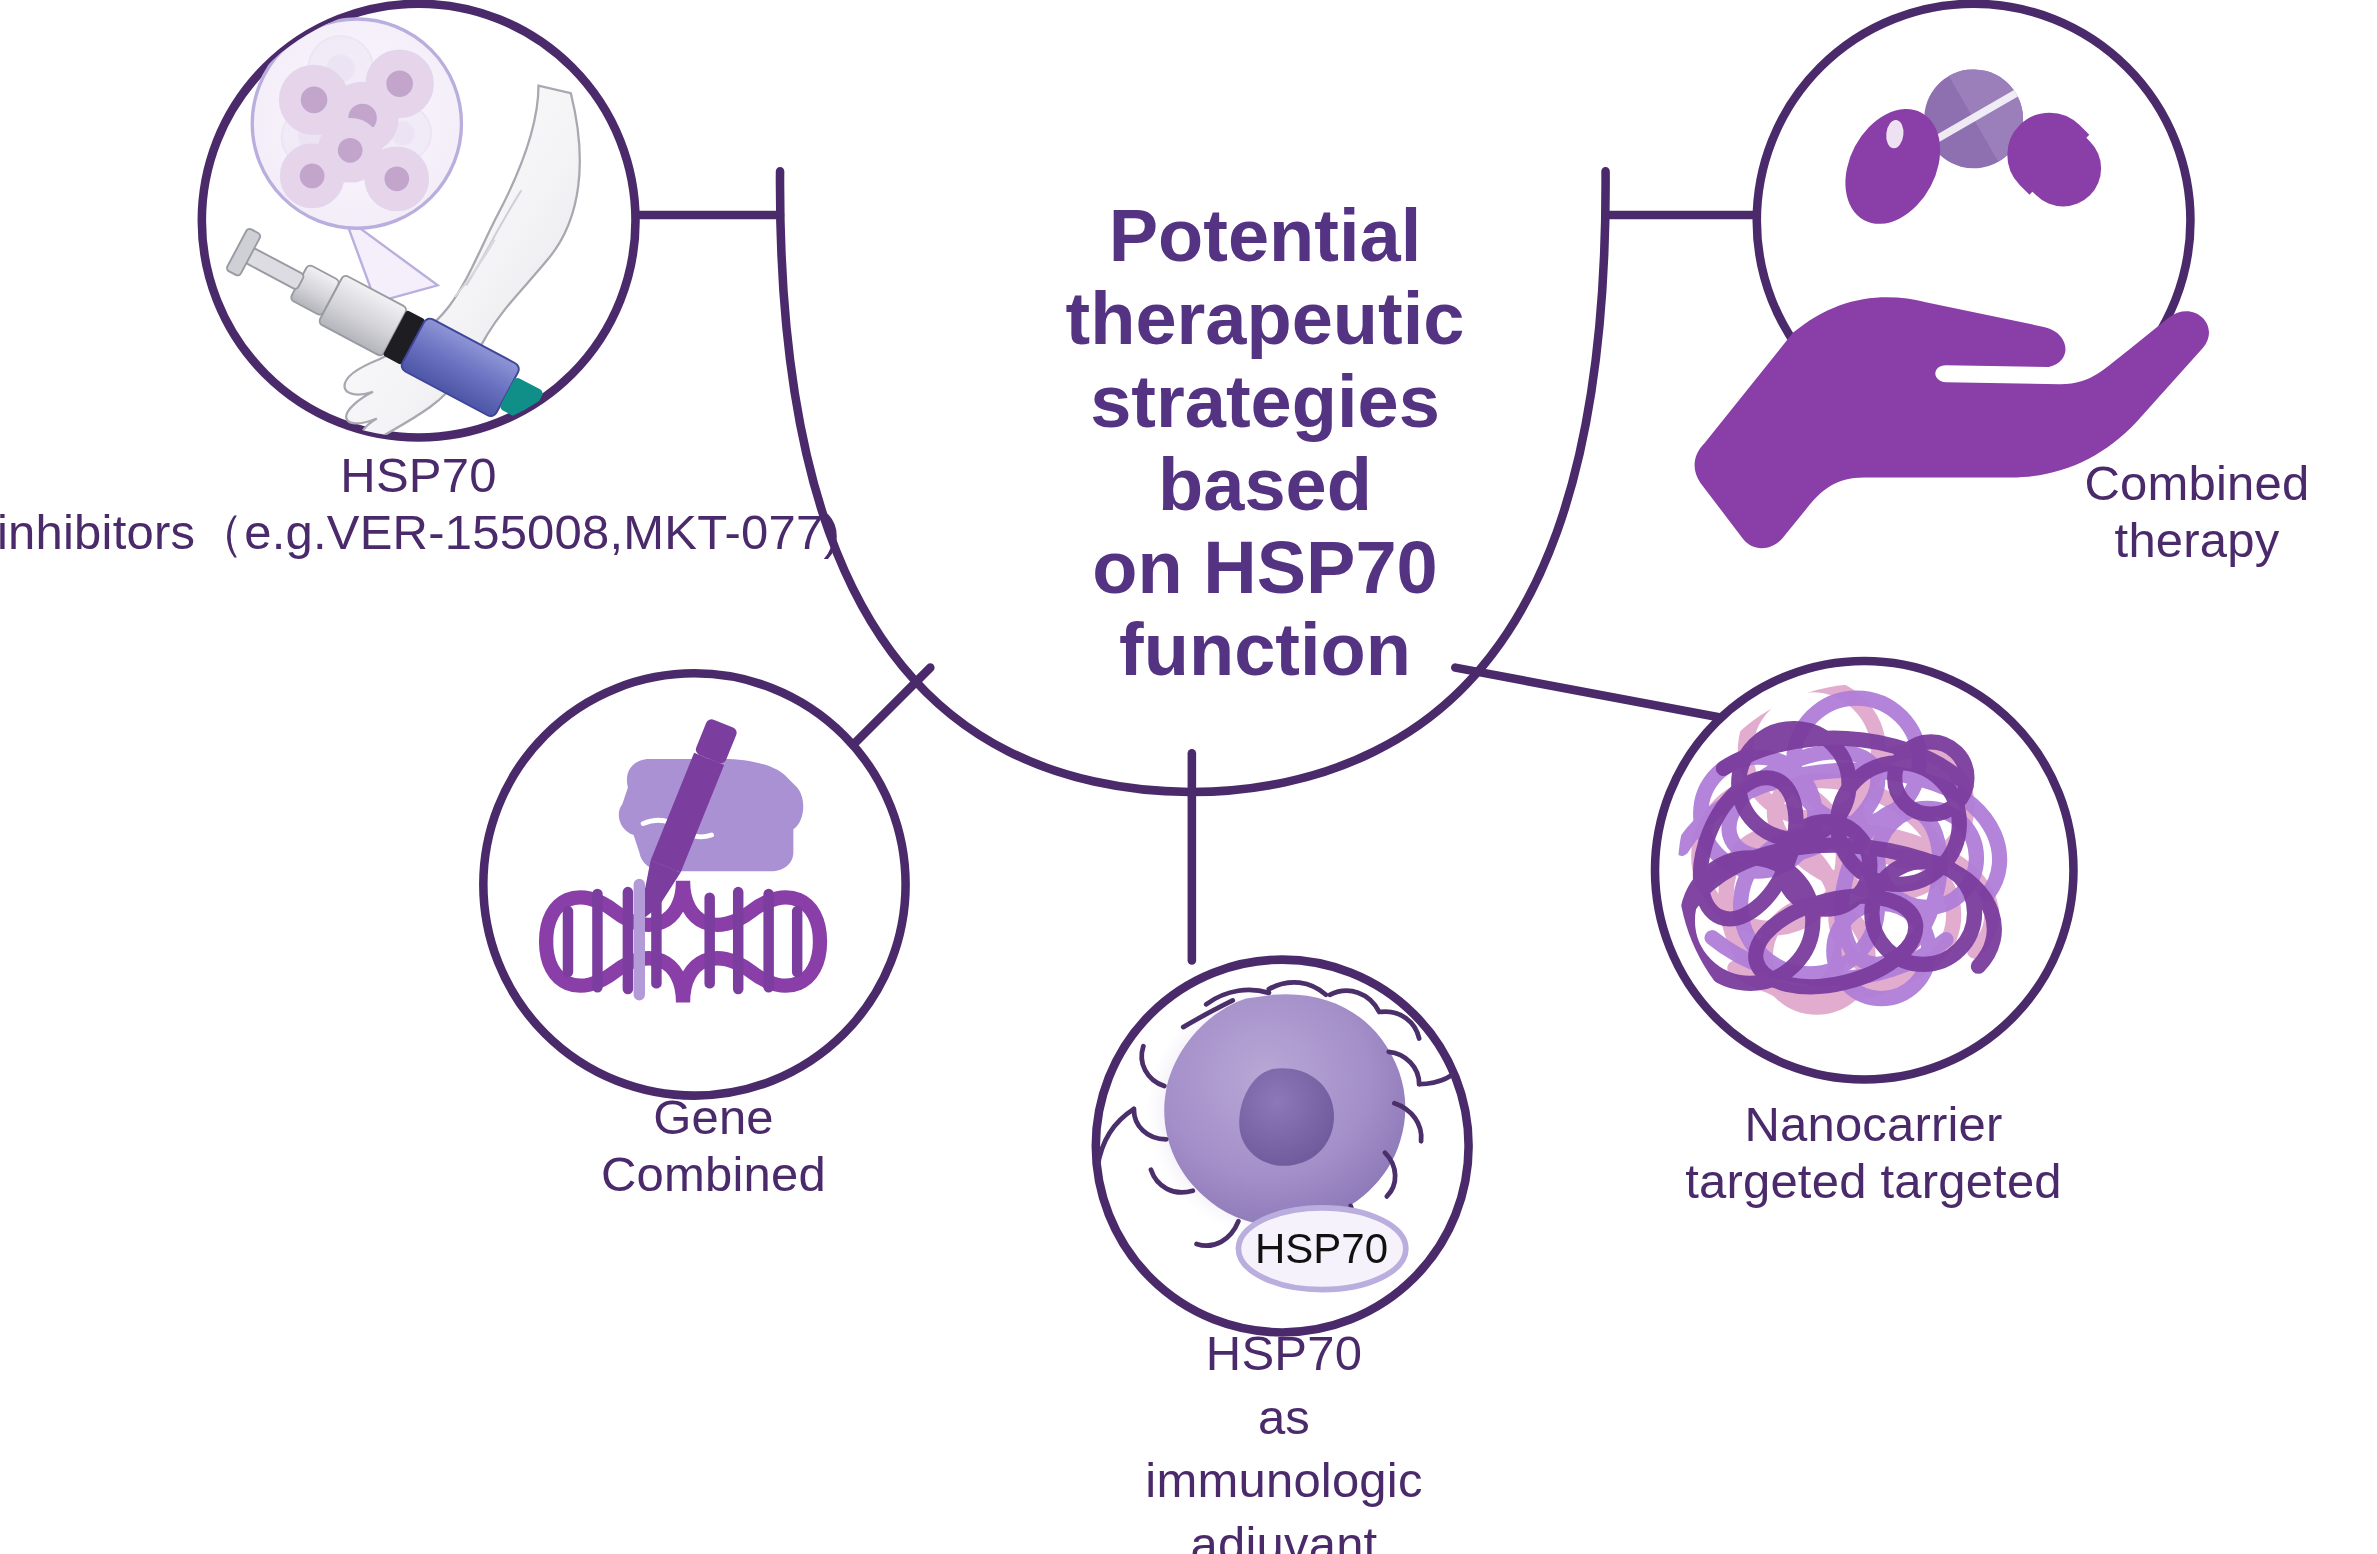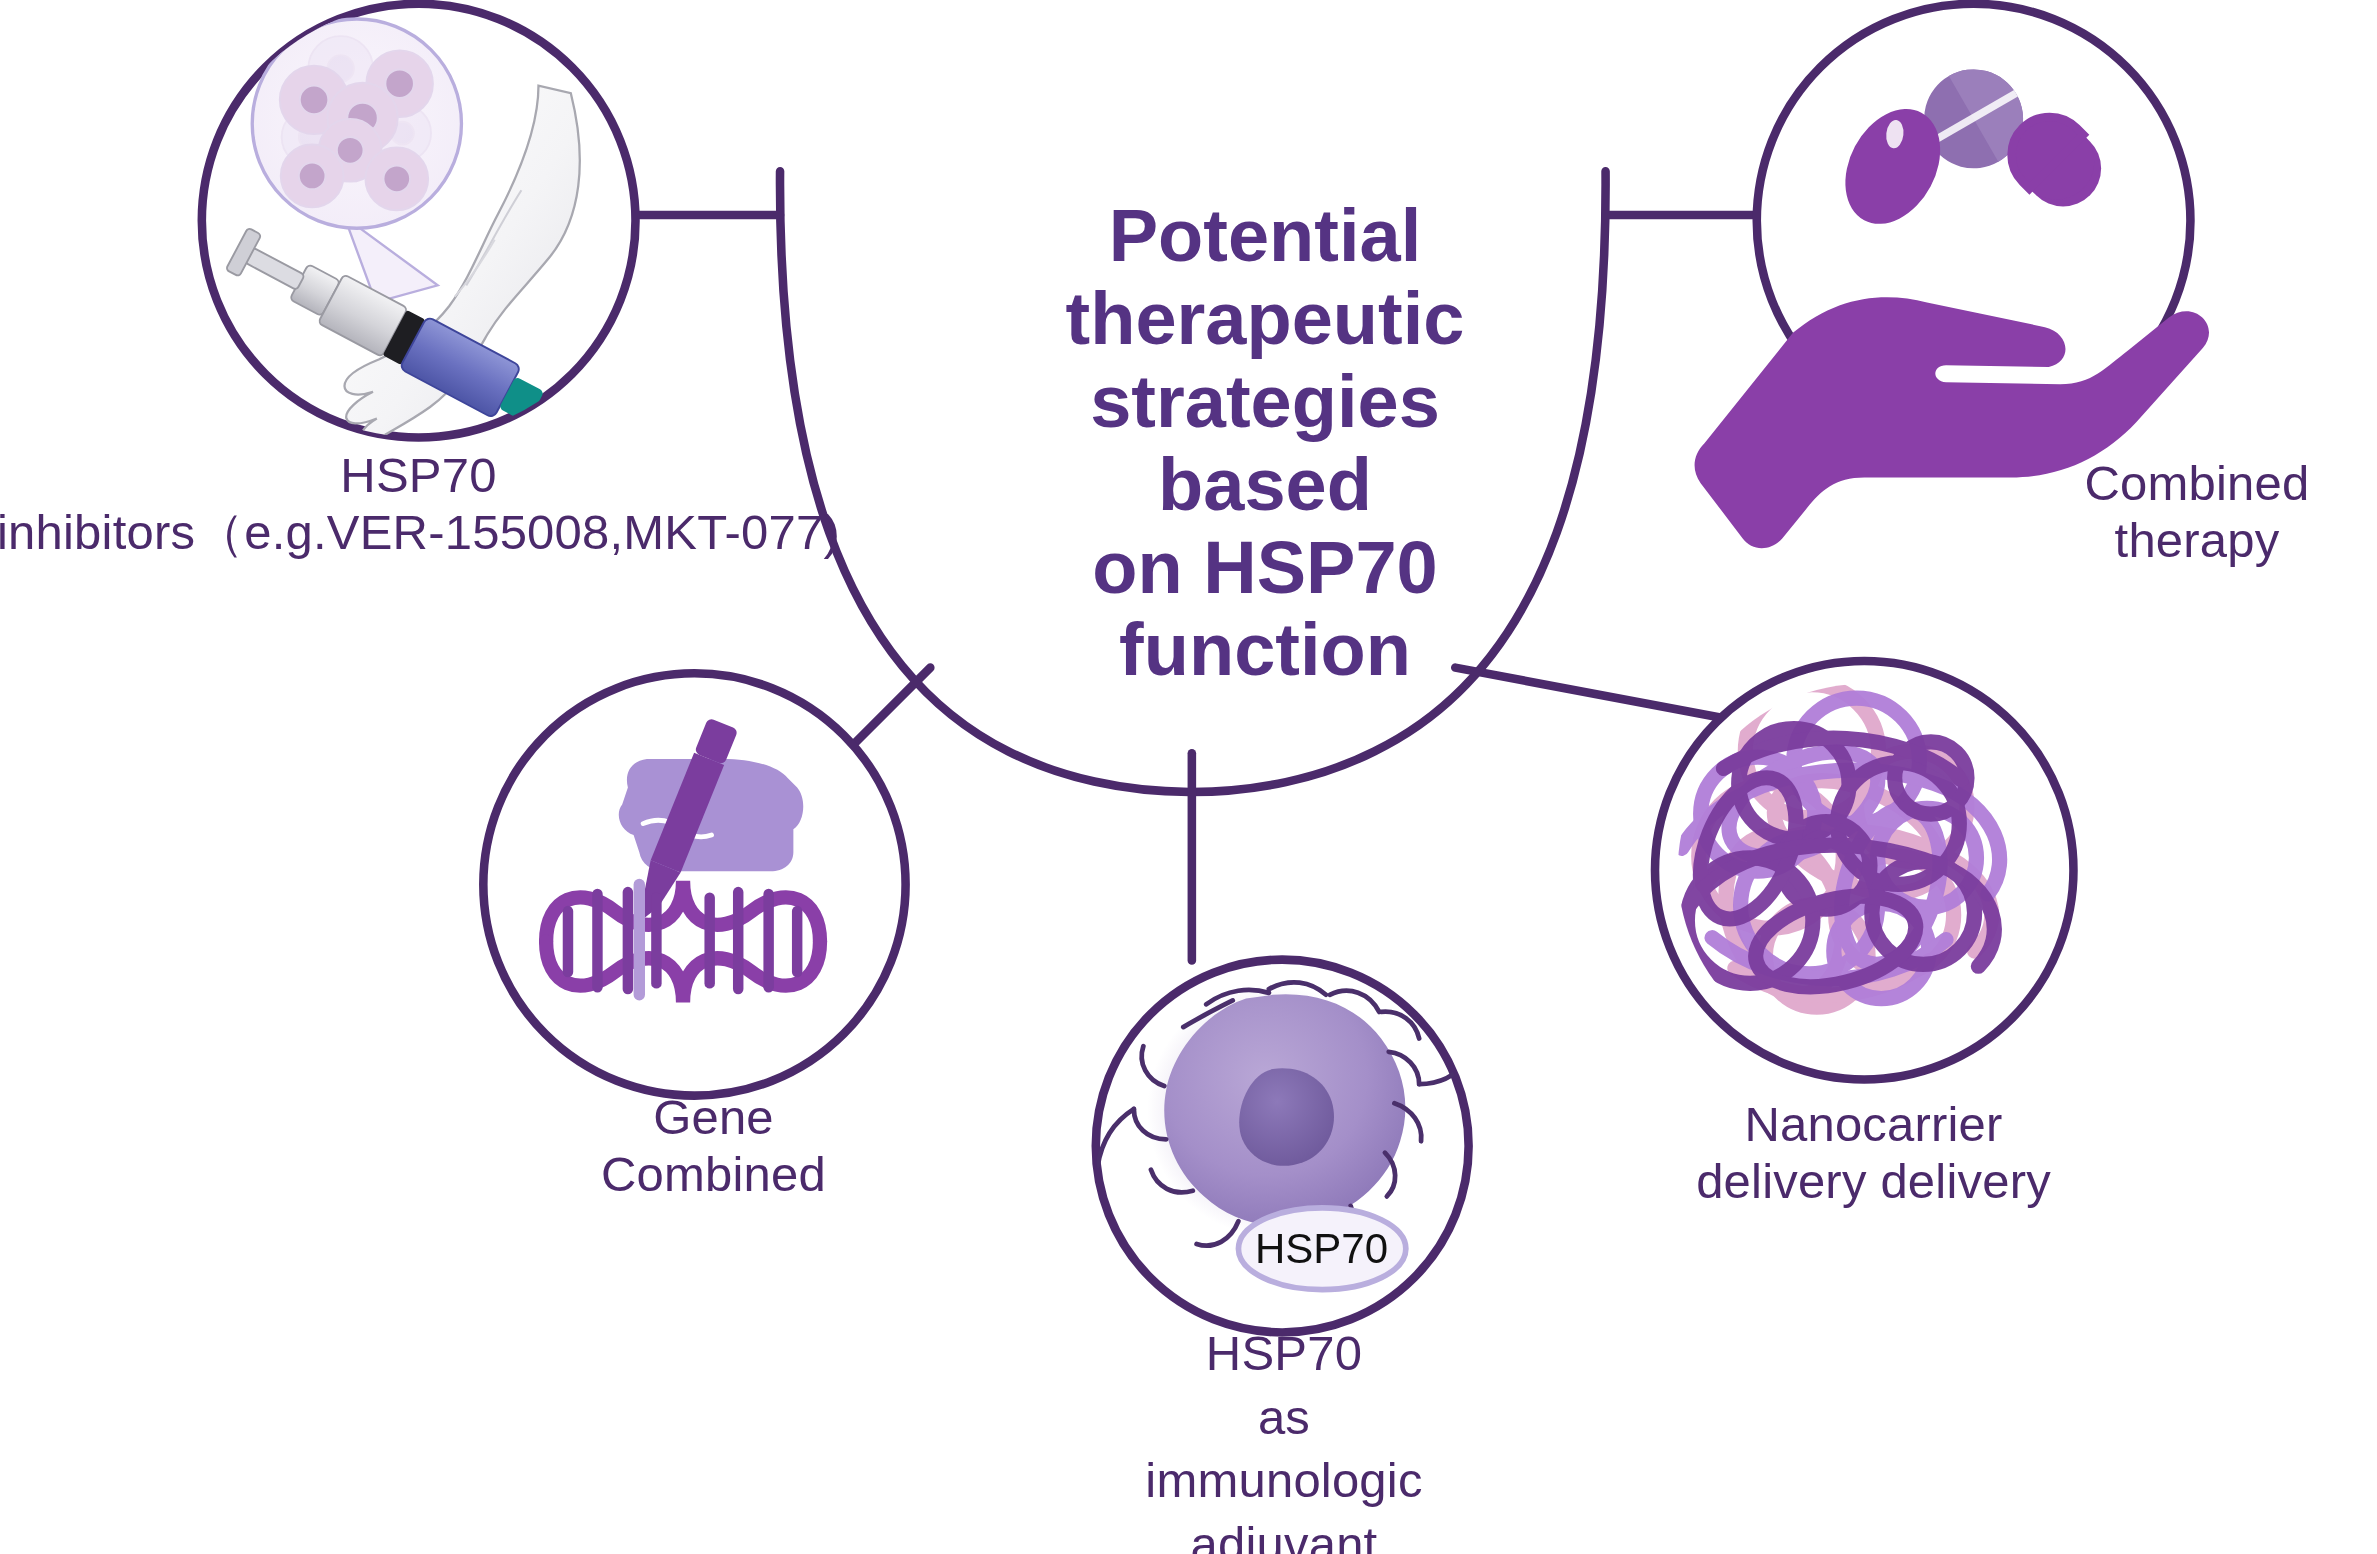--- a/index.html
+++ b/index.html
@@ -370,18 +370,18 @@
 
   <div class="label" id="lbl-gene">Gene
 Combined</div>
 
   <div class="label" id="lbl-adjuvant">HSP70
 as
 immunologic
 adjuvant</div>
 
   <div class="label" id="lbl-nano">Nanocarrier
-delivery delivery</div>
+targeted targeted</div>
 
   <div style="position:absolute;left:1238px;top:1225px;width:167px;text-align:center;font-family:'Liberation Sans',sans-serif;font-size:42px;color:#111111;">HSP70</div>
 
 </div>
 
 
 </body></html>

